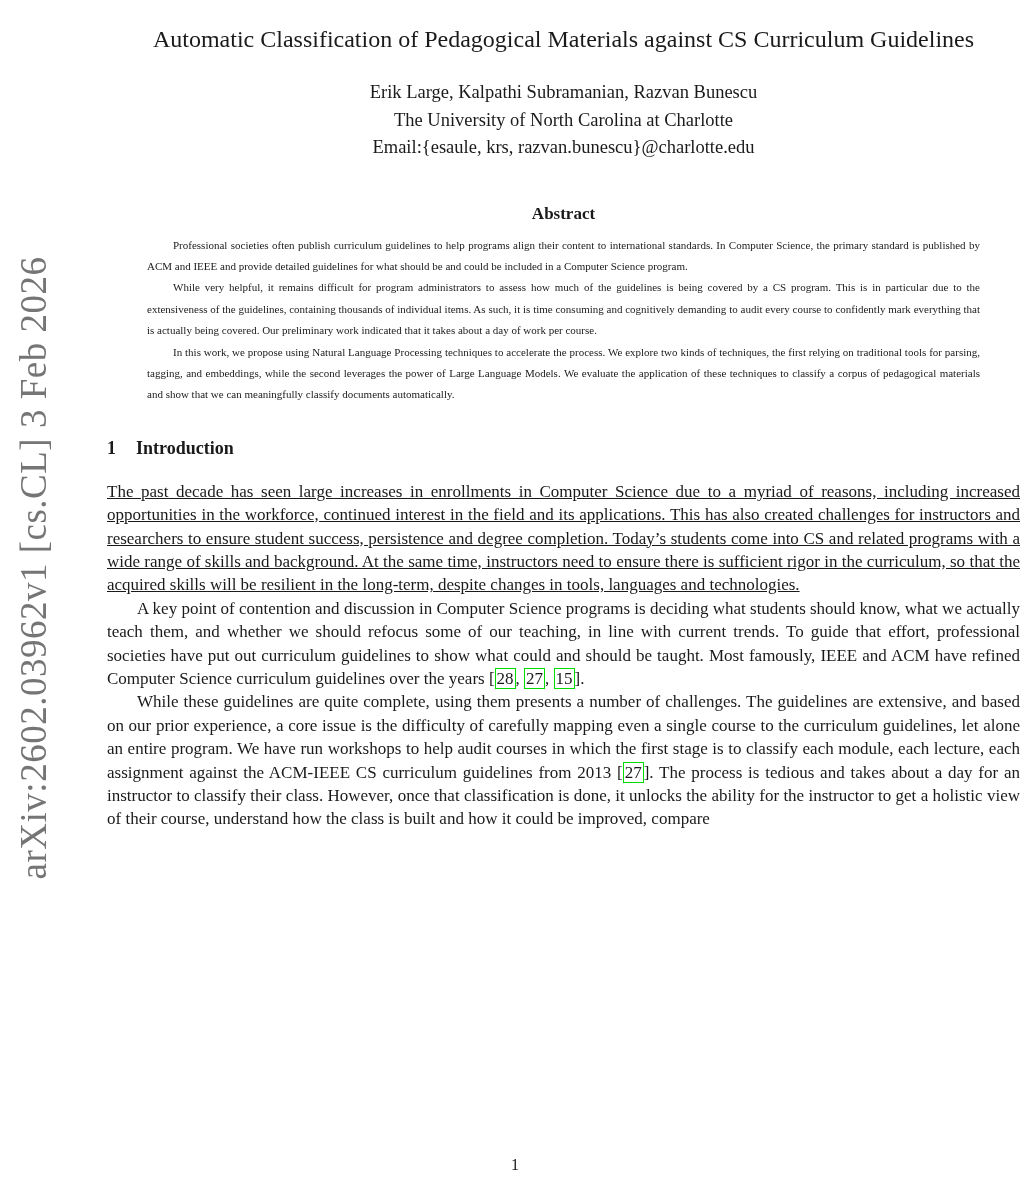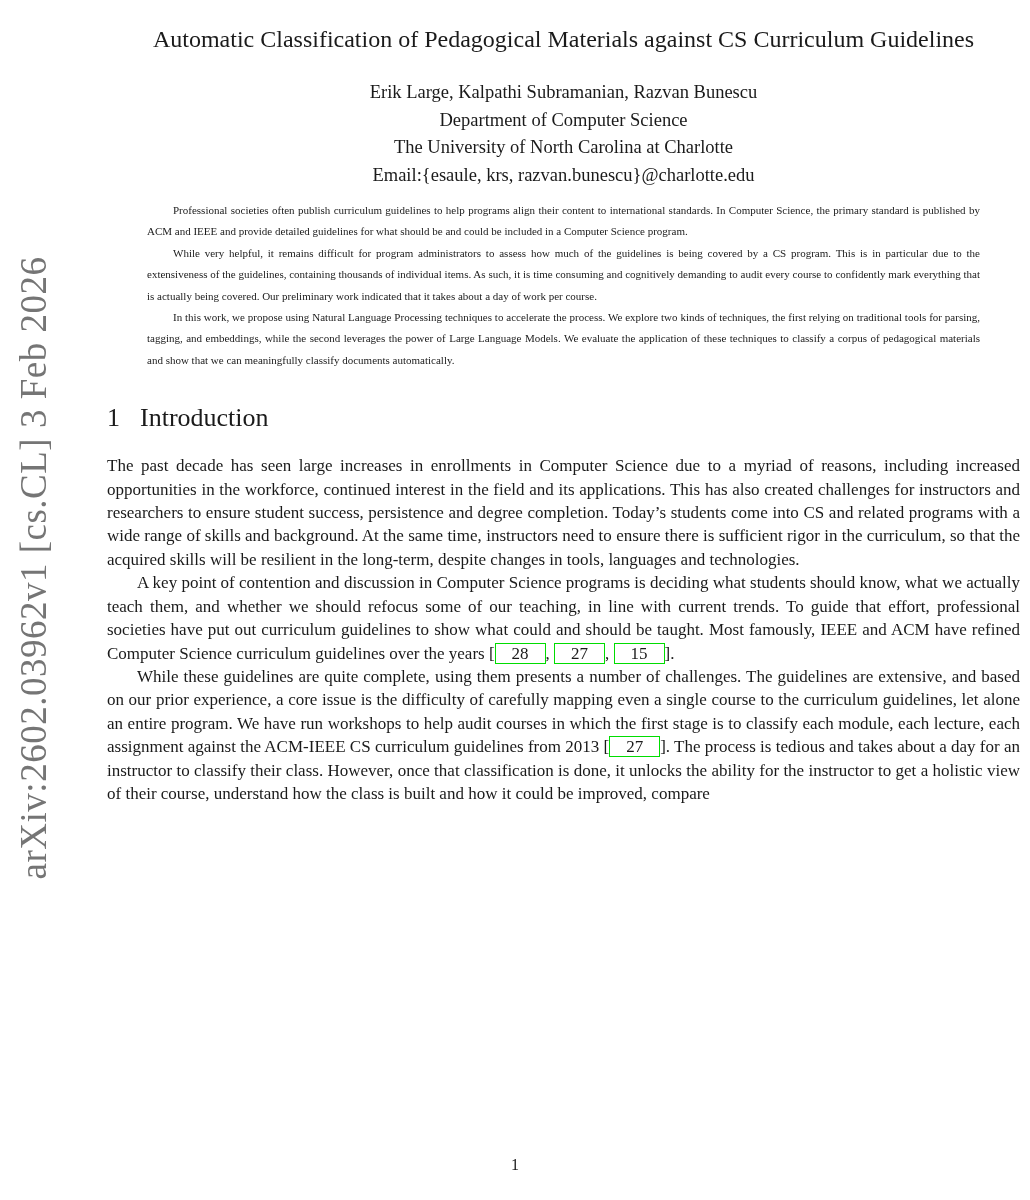--- a/index.html
+++ b/index.html
@@ -50,35 +50,35 @@
   }
   .abstract-body {
     margin: 11px 40px 0 40px;
     font-size: 11px;
     line-height: 21.4px;
     text-align: justify;
   }
   .abstract-body p { margin: 0; text-indent: 26px; }
   .section-heading {
     margin: 32px 0 0 0;
-    font-size: 26px;
-    font-weight: normal;
+    font-size: 18px;
+    font-weight: bold;
   }
   .section-heading .sec-num { margin-right: 20px; }
   .intro-body {
     margin-top: 21px;
     font-size: 17px;
     line-height: 23.4px;
     text-align: justify;
   }
   .intro-body p { margin: 0; text-indent: 30px; }
-  .intro-body p.noindent { text-indent: 0; }
+  .intro-body p.noindent { text-indent: 0; text-decoration: underline; }
   .cite {
     border: 1.5px solid #00dd00;
-    padding: 0 16px;
+    padding: 0 1px;
     color: #1a1a1a;
   }
   .page-number {
     position: absolute;
     bottom: 26px;
     width: 100%;
     text-align: center;
     font-size: 16px;
   }
   .kw-label { font-weight: bold; }
@@ -87,25 +87,25 @@
 <body>
 
 <div class="watermark">arXiv:2602.03962v1  [cs.CL]  3 Feb 2026</div>
 
 <div class="content">
 
   <h1 class="title">Automatic Classification of Pedagogical Materials against CS Curriculum Guidelines</h1>
 
   <div class="authors">
     <div>Erik Large, Kalpathi Subramanian, Razvan Bunescu</div>
-    <div>Department of Computer Science</div>
     <div>The University of North Carolina at Charlotte</div>
     <div>Email:{esaule, krs, razvan.bunescu}@charlotte.edu</div>
   </div>
 
+  <div class="abstract-heading">Abstract</div>
 
   <div class="abstract-body">
     <p>Professional societies often publish curriculum guidelines to help programs align their content to international standards.  In Computer Science, the primary standard is published by ACM and IEEE and provide detailed guidelines for what should be and could be included in a Computer Science program.</p>
     <p>While very helpful, it remains difficult for program administrators to assess how much of the guidelines is being covered by a CS program.  This is in particular due to the extensiveness of the guidelines, containing thousands of individual items.  As such, it is time consuming and cognitively demanding to audit every course to confidently mark everything that is actually being covered.  Our preliminary work indicated that it takes about a day of work per course.</p>
     <p>In this work, we propose using Natural Language Processing techniques to accelerate the process.  We explore two kinds of techniques, the first relying on traditional tools for parsing, tagging, and embeddings, while the second leverages the power of Large Language Models.  We evaluate the application of these techniques to classify a corpus of pedagogical materials and show that we can meaningfully classify documents automatically.</p>
   </div>
 
   <h2 class="section-heading">
     <span class="sec-num">1</span><span>Introduction</span>
   </h2>

